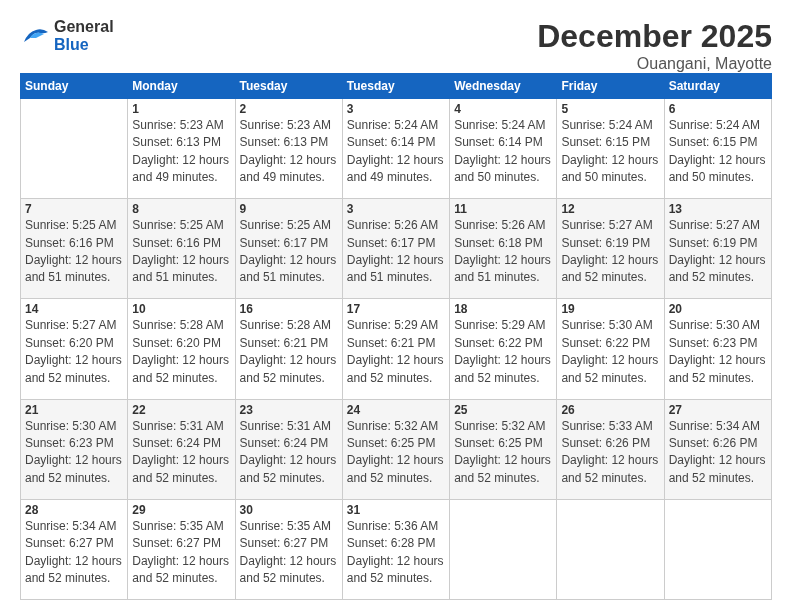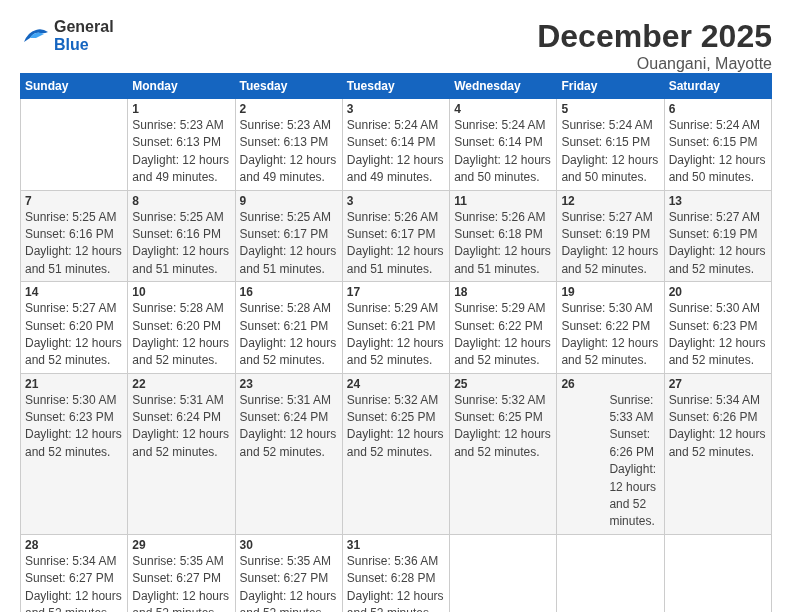--- a/index.html
+++ b/index.html
@@ -306,21 +306,21 @@
           </td>
           <td>
             <span class="day-num">25</span>
             <div class="day-info" style="white-space: pre-line;">Sunrise: 5:32 AM
 Sunset: 6:25 PM
 Daylight: 12 hours
 and 52 minutes.</div>
           </td>
           <td>
             <span class="day-num">26</span>
-            <div class="day-info" style="white-space: pre-line; margin-left: 48px;">Sunrise: 5:33 AM
+            <div class="day-info" style="white-space: pre-line;">Sunrise: 5:33 AM
 Sunset: 6:26 PM
 Daylight: 12 hours
 and 52 minutes.</div>
           </td>
           <td>
             <span class="day-num">27</span>
             <div class="day-info" style="white-space: pre-line;">Sunrise: 5:34 AM
 Sunset: 6:26 PM
 Daylight: 12 hours
 and 52 minutes.</div>

